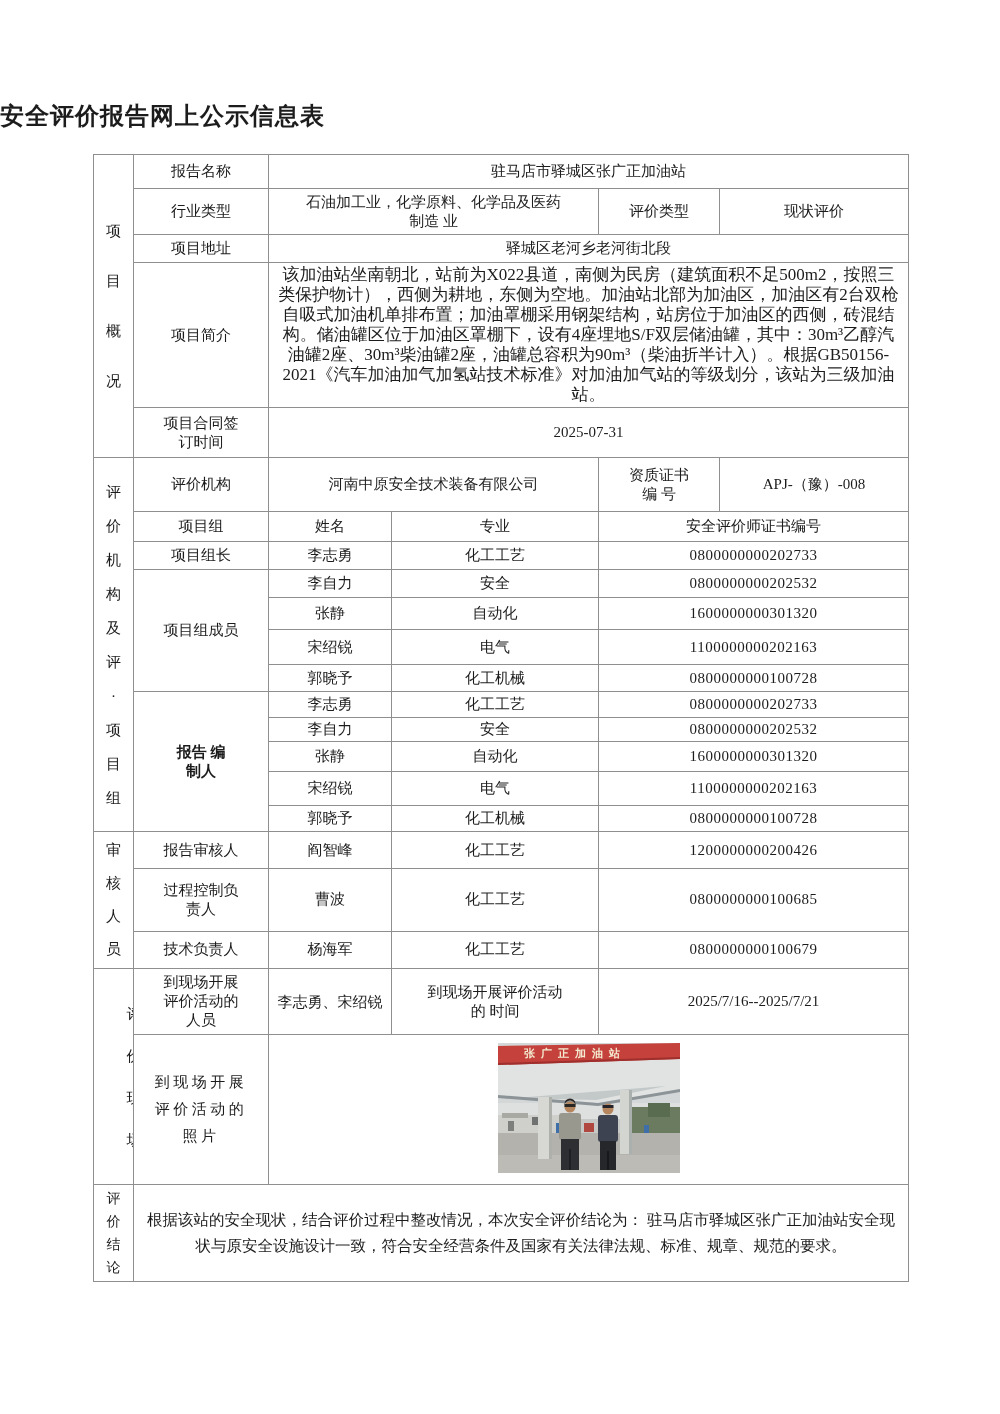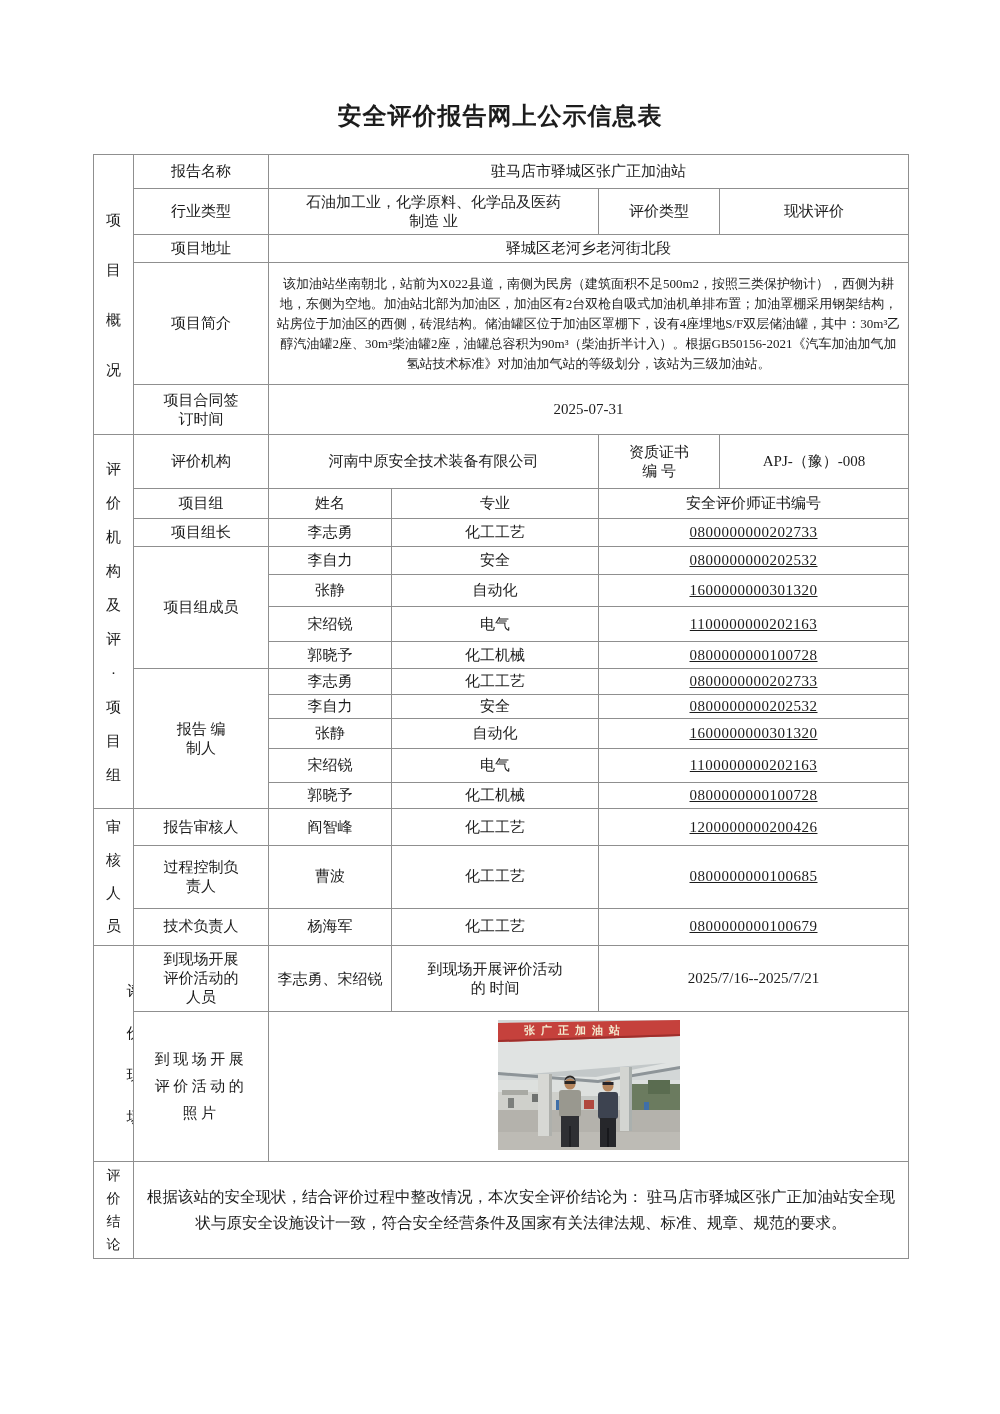--- a/index.html
+++ b/index.html
@@ -2,21 +2,21 @@
 <html><head>
 <meta charset="utf-8">
 <style>
   html,body{margin:0;padding:0;}
   body{
     width:1000px;height:1414px;background:#ffffff;
     font-family:"Liberation Serif","DejaVu Serif",serif;
     color:#1c1c1c;position:relative;overflow:hidden;
   }
   .doc-title{
-    margin:100px 0 0 0;text-align:center;
+    margin:100px 0 0 0;
     font-size:24px;font-weight:bold;letter-spacing:1px;
   }
   table.main{
     border-collapse:collapse;table-layout:fixed;
     margin:22px 0 0 93px;width:815px;
     font-size:15px;
   }
   table.main td{
     border:1px solid #8f8f8f;
     padding:2px 6px;
@@ -24,37 +24,37 @@
     text-align:center;
     overflow:hidden;
   }
   
   col.cA{width:40px;} col.cB{width:135px;} col.cC{width:123px;}
   col.cD{width:207px;} col.cE{width:121px;} col.cF{width:189px;}
 
   .pre{white-space:pre-line;}
   .left{text-align:left;padding-left:10px;}
   .topleft{vertical-align:top;text-align:left;padding-top:5px;padding-left:4px;}
-  .justify{text-align:justify;padding:4px 10px;line-height:20px;font-size:13px;margin-top:6px;}
-  .bold{font-weight:normal;}
+  .justify{text-align:justify;padding:4px 10px;line-height:20px;font-size:17px;margin-top:6px;}
+  .bold{font-weight:bold;}
 
   
   .vcell{padding:0;}
   .vtext{width:16px;margin:0 auto;word-break:break-all;}
   .vh-overview{line-height:50px;}
   .vh-orgteam{line-height:34px;}
   .vh-reviewers{line-height:33px;}
   .vh-site{line-height:42px;margin-left:26px;}
   .vh-conclusion{line-height:23px;font-size:14px;}
 
   .photo-cell{text-align:left;padding:6px 0 6px 14px;vertical-align:middle;}
   .photo-label{letter-spacing:3.5px;line-height:27px;}
   .concl-cell{text-align:left;vertical-align:top;padding:6px 10px;line-height:26px;font-size:15.5px;}
   .intro-cell{}
-  .num{letter-spacing:0.5px;text-decoration:underline;}
+  .num{letter-spacing:0.5px;}
   .staff-cell{text-align:left;padding-left:10px;line-height:22px;margin-left:45px;}
 </style>
 </head>
 <body>
 
 <h1 class="doc-title">安全评价报告网上公示信息表</h1>
 
 <table class="main">
   <colgroup>
     <col class="cA">

